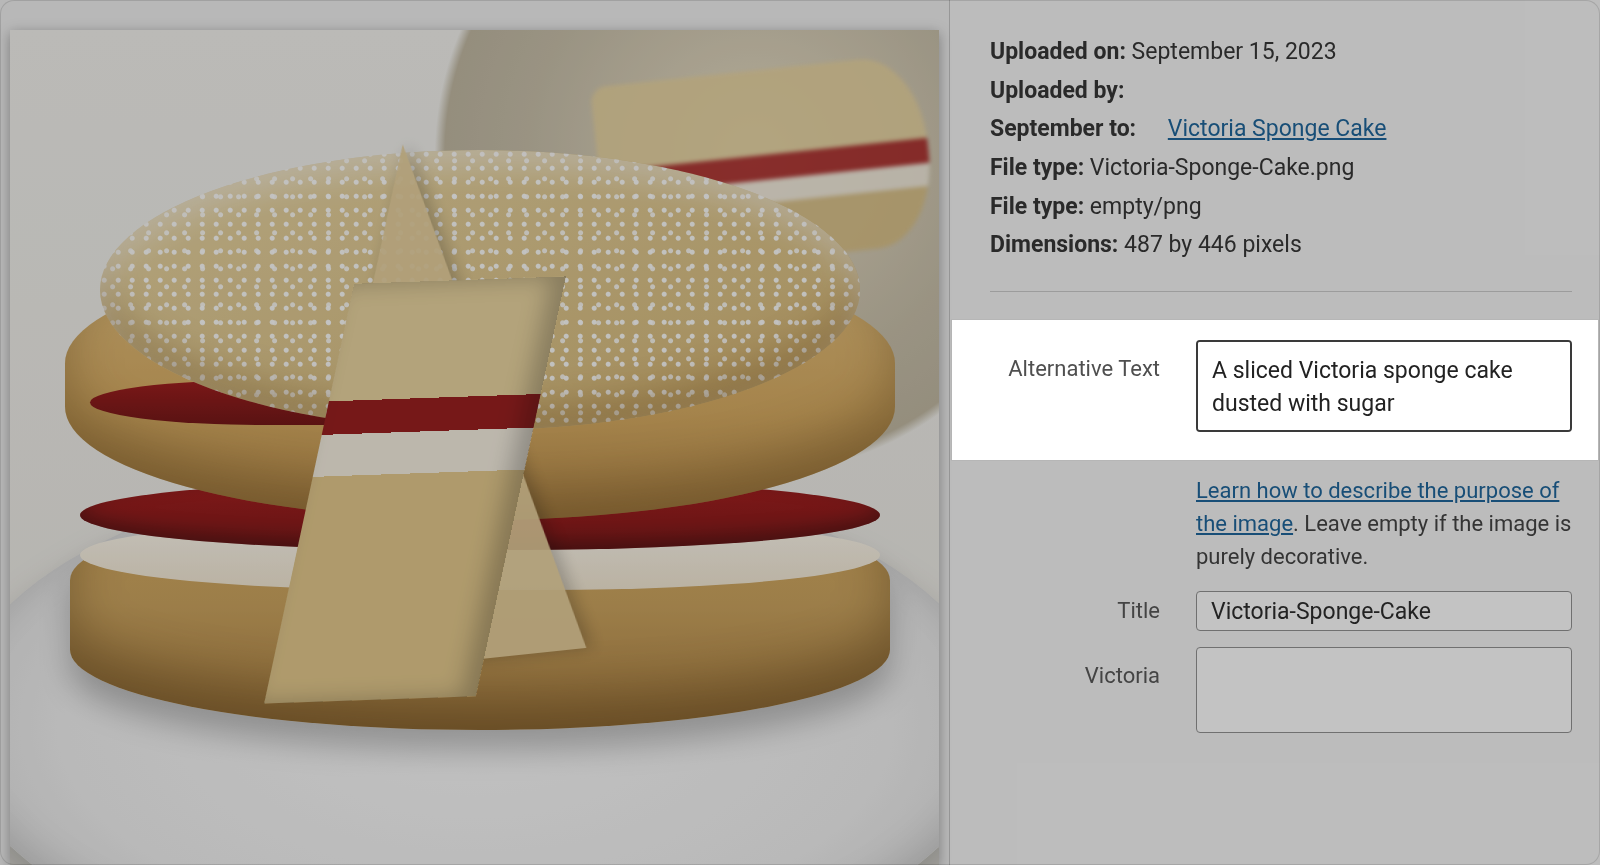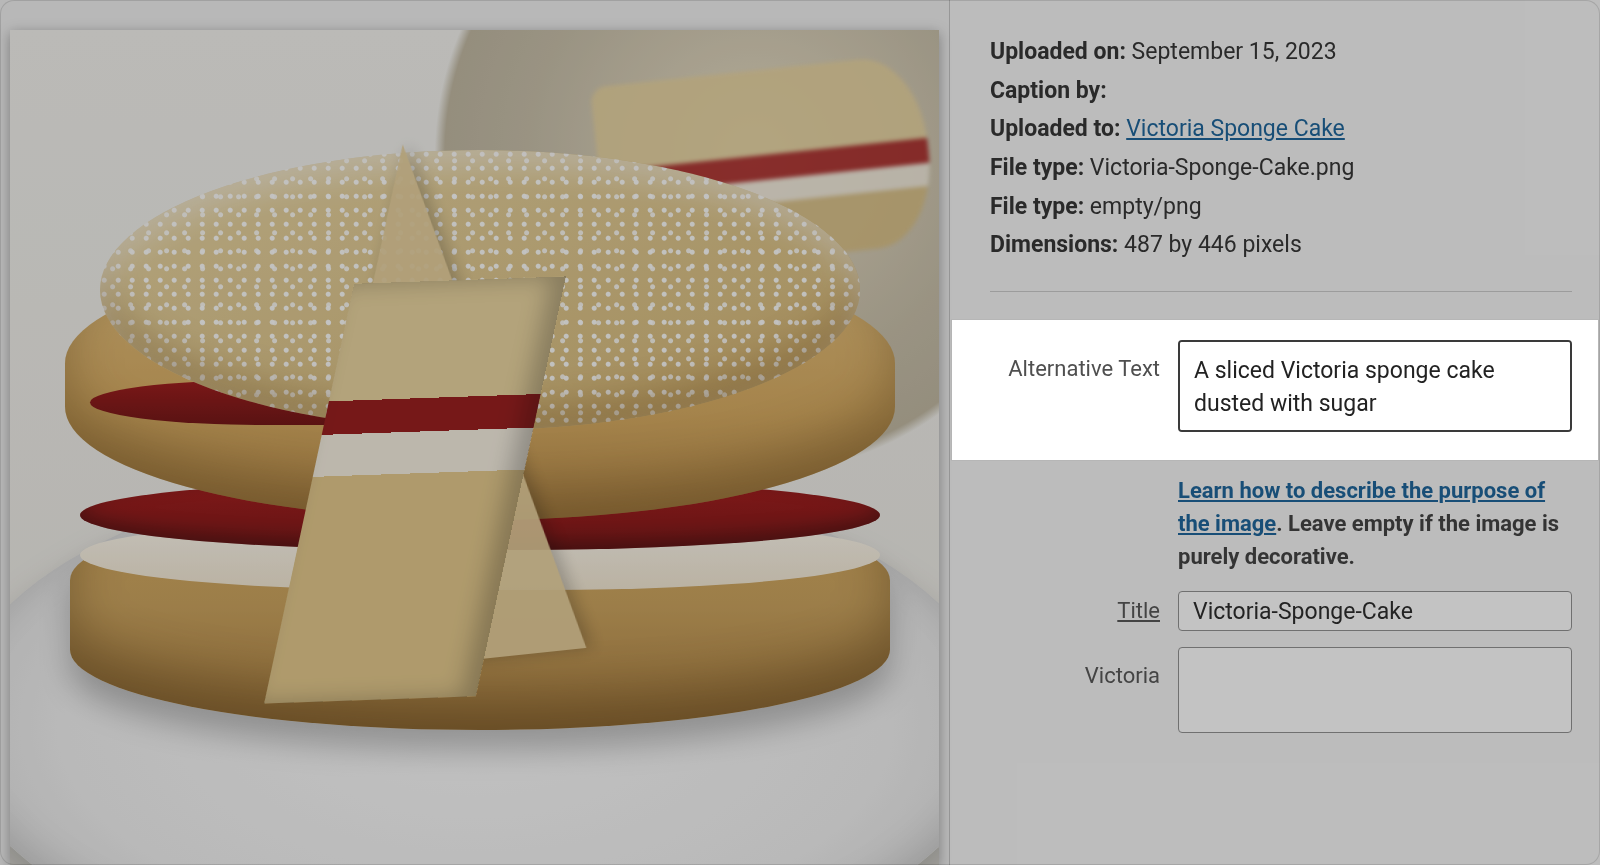--- a/index.html
+++ b/index.html
@@ -155,44 +155,44 @@
     height: 100%;
     background: #f6f6f6;
     padding: 34px 28px 0 40px;
     color: #2c2c2c;
     font-size: 23px;
     line-height: 1.55;
     overflow: hidden;
   }
   .meta-row { margin-bottom: 3px; }
   .meta-row strong { font-weight: 700; }
-  .meta-row a { color: #135e96; text-decoration: underline; }
+  .meta-row a { color: #135e96; text-decoration: underline; margin-left: 26px; }
 
   .divider {
     border: none;
     border-top: 1px solid #c9c9c9;
     margin: 28px 0 28px 0;
   }
 
   .field-row {
     display: flex;
     align-items: flex-start;
-    gap: 18px;
+    gap: 36px;
     margin-bottom: 16px;
   }
   .field-row.align-center { align-items: center; }
   .field-label {
     width: 170px;
     min-width: 170px;
     text-align: right;
     color: #4f4f4f;
     font-size: 22px;
     padding-top: 12px;
   }
-  .field-row.align-center .field-label { padding-top: 0; text-decoration: underline; }
+  .field-row.align-center .field-label { padding-top: 0; }
   .field-control { flex: 1; }
   textarea, input[type=text] {
     width: 100%;
     font-family: inherit;
     font-size: 23px;
     color: #222;
     background: #fff;
     border: 1px solid #8c8c8c;
     border-radius: 4px;
     padding: 12px 14px;
@@ -201,21 +201,20 @@
   }
   textarea { height: 92px; }
   textarea.caption { height: 86px; }
   input[type=text] { height: 40px; }
 
   .help {
     font-size: 22px;
     color: #3a3a3a;
     line-height: 1.5;
     margin-top: 14px;
-    font-weight: bold;
   }
   .help a { color: #135e96; text-decoration: underline; }
 
   
   .highlight {
     position: relative;
     z-index: 100;
     background: #ffffff;
     margin-left: -38px;
     margin-right: -26px;
@@ -257,25 +256,25 @@
     </div>
   </div>
 
   <div class="details">
 
     <div class="meta-row">
       <strong>Uploaded on:</strong>
       <span>September 15, 2023</span>
     </div>
     <div class="meta-row">
-      <strong><span>Caption by</span>:</strong>
+      <strong><span>Uploaded by</span>:</strong>
       <span></span>
     </div>
     <div class="meta-row">
-      <strong>Uploaded to:</strong>
+      <strong>September to:</strong>
       <a href="#">Victoria Sponge Cake</a>
     </div>
     <div class="meta-row">
       <strong>File type:</strong>
       <span>Victoria-Sponge-Cake.png</span>
     </div>
     <div class="meta-row">
       <strong>File type:</strong>
       <span>empty/png</span>
     </div>

